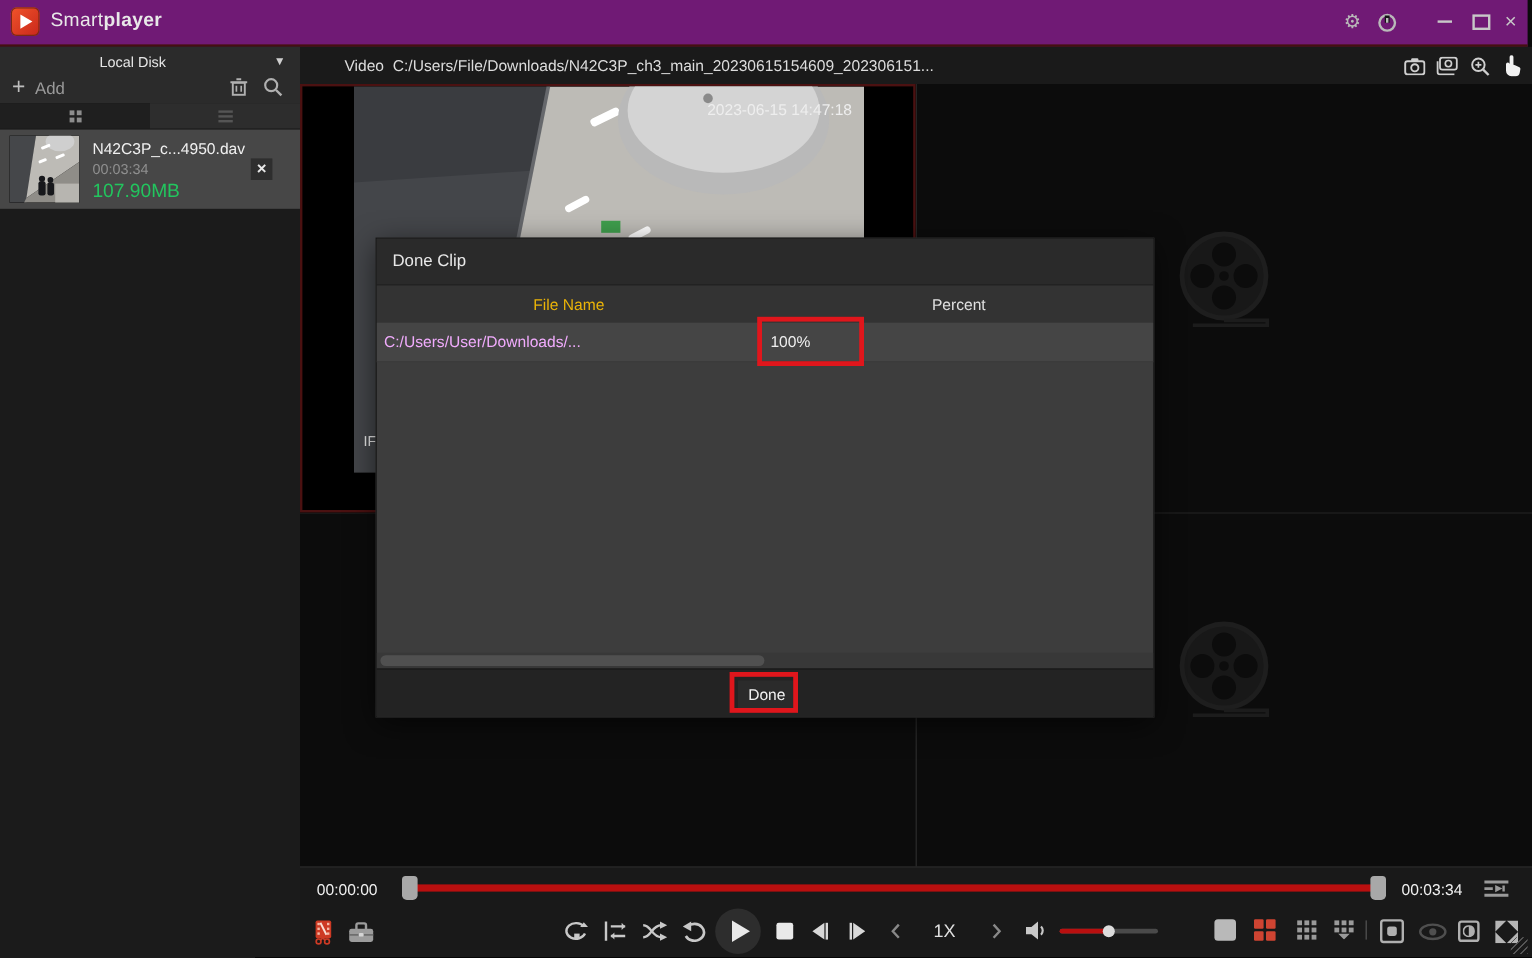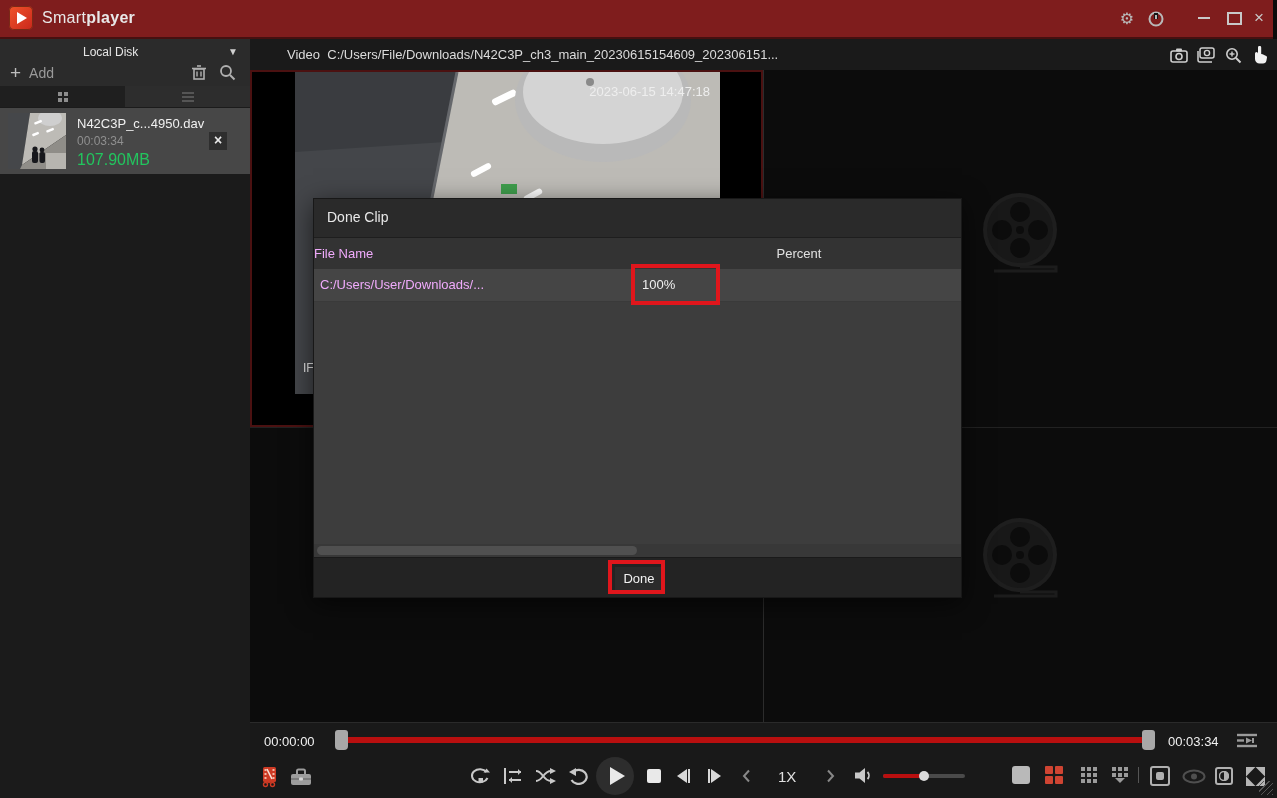--- a/index.html
+++ b/index.html
@@ -1,20 +1,20 @@
 <!DOCTYPE html>
 <html><head>
 <meta charset="utf-8">
 <style>
   html,body{margin:0;padding:0;background:#000;}
   .app{position:relative;width:1277px;height:798px;overflow:hidden;background:#0b0b0b;
        font-family:"Liberation Sans",sans-serif;color:#ddd;-webkit-font-smoothing:antialiased;}
 
   
-  .titlebar{position:absolute;top:0;left:0;right:4px;height:37px;background:#7f1d1d;border-bottom:2px solid #451010;}
+  .titlebar{position:absolute;top:0;left:0;right:4px;height:37px;background:#701a75;border-bottom:2px solid #451010;}
   .logo{position:absolute;left:9px;top:6px;width:24px;height:24px;border-radius:5px;
         background:linear-gradient(135deg,#f0542a,#c9271b);box-shadow:0 0 0 1px #7a2a16 inset;}
   .logo .tri{position:absolute;left:8px;top:6px;width:0;height:0;border-left:10px solid #fff;
         border-top:6px solid transparent;border-bottom:6px solid transparent;}
   .brand{position:absolute;left:42px;top:9px;font-size:16px;color:#e8e8e8;letter-spacing:.3px;}
   .brand b{font-weight:bold;}
   .tb-ico{position:absolute;top:9px;width:20px;height:20px;display:flex;align-items:center;justify-content:center;color:#b9b9b9;}
   .gear-glyph{font-size:16px;line-height:1;}
   .win-min{position:absolute;top:17px;width:12px;height:2px;background:#c8c8c8;}
   .win-max{position:absolute;top:12px;width:11px;height:9px;border:2px solid #c8c8c8;}
@@ -86,21 +86,21 @@
   .contrast{width:14px;height:14px;border:2px solid #b0b0b0;border-radius:3px;display:flex;align-items:center;justify-content:center;}
   .grip{position:absolute;right:4px;bottom:3px;width:14px;height:14px;
         background:repeating-linear-gradient(135deg,transparent,transparent 3px,#555 3px,#555 4px);}
 
   
   .dialog{position:absolute;left:313px;top:198px;width:649px;height:400px;background:#3d3d3d;
           border:1px solid #181818;box-shadow:0 6px 24px rgba(0,0,0,.6);box-sizing:border-box;}
   .dlg-title{position:absolute;top:0;left:0;right:0;height:38px;background:#2a2a2a;border-bottom:1px solid #1e1e1e;}
   .dlg-title span{position:absolute;left:13px;top:10px;font-size:14px;color:#e8e8e8;}
   .dlg-head{position:absolute;top:39px;left:0;right:0;height:31px;background:#333333;}
-  .col-file{position:absolute;left:0;width:320px;top:8px;font-size:13px;color:#f0abfc;}
+  .col-file{position:absolute;left:0;width:320px;top:8px;text-align:center;font-size:13px;color:#eab308;}
   .col-pct{position:absolute;left:320px;width:330px;top:8px;text-align:center;font-size:13px;color:#e0e0e0;}
   .dlg-row{position:absolute;top:70px;left:0;right:0;height:32px;background:#454545;border-bottom:1px solid #3a3a3a;}
   .cell-file{position:absolute;left:6px;top:8px;font-size:13px;color:#f0abfc;}
   .cell-pct{position:absolute;left:328px;top:8px;font-size:13px;color:#efefef;}
   .dlg-scroll{position:absolute;left:0;right:0;top:345px;height:13px;background:#383838;}
   .dlg-thumb{position:absolute;left:3px;top:2px;width:320px;height:9px;background:#505050;border-radius:5px;}
   .dlg-bottom{position:absolute;left:0;right:0;top:358px;bottom:0;background:#232323;border-top:1px solid #1a1a1a;}
   .done-btn{position:absolute;left:301px;top:9px;width:48px;height:24px;background:#2b2b2b;color:#f2f2f2;
             font-size:13px;text-align:center;line-height:24px;}
   .ann{position:absolute;border:4px solid #e0161c;box-sizing:border-box;z-index:30;}

